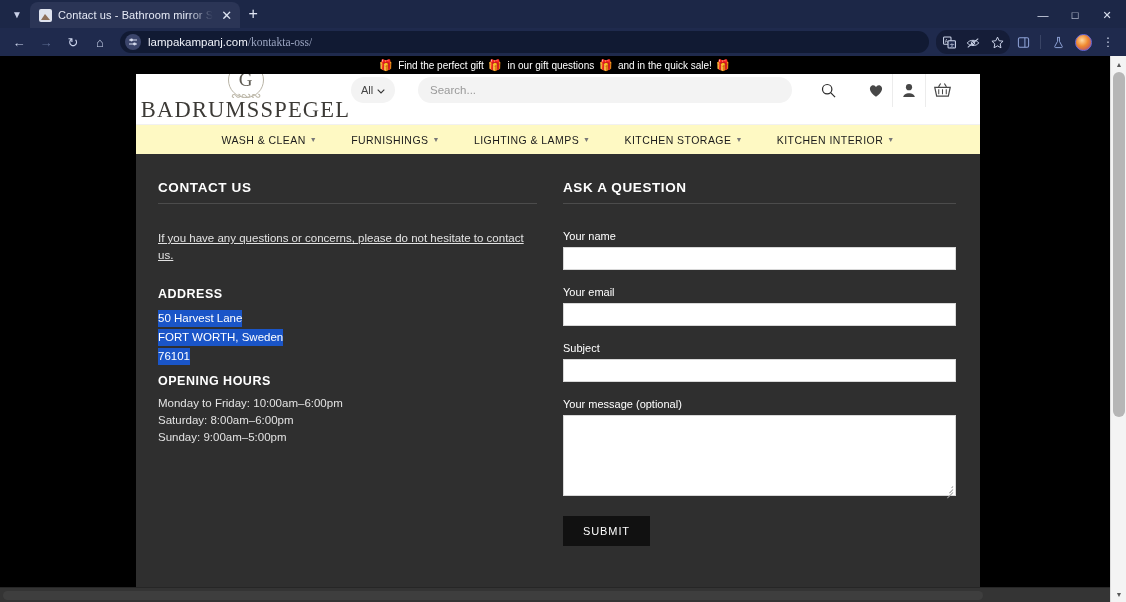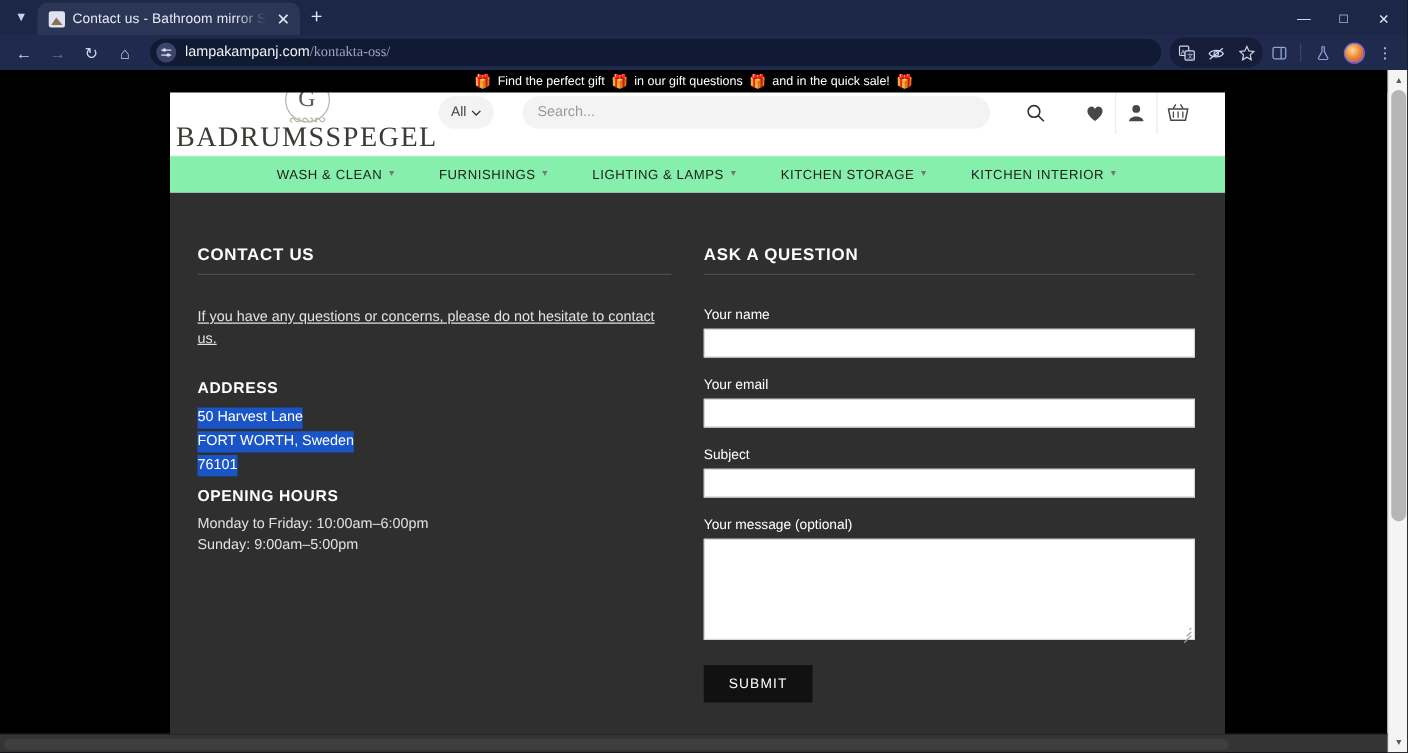--- a/index.html
+++ b/index.html
@@ -110,27 +110,27 @@
     display: flex; align-items: center; padding: 0 12px;
     font-size: 11.5px; color: #9a9a9a;
   }
   .search-btn { width: 26px; height: 26px; display: flex; align-items: center; justify-content: center; color: #2b2b2b; }
 
   .header-icons { display: flex; align-items: center; flex: none; }
   .hdr-icon { width: 33px; height: 34px; display: flex; align-items: center; justify-content: center;
     color: #444; border-left: 1px solid #ececec; }
   .hdr-icon:first-child { border-left: 0; }
 
-  .nav { background: #86efac; height: 30px; display: flex; align-items: center;
+  .nav { background: #fef9c3; height: 30px; display: flex; align-items: center;
     justify-content: center; gap: 34px; border-top: 1px solid #f1f1f1; }
   .nav-item { font-size: 10.5px; letter-spacing: .45px; color: #1c1c1c; display: flex; align-items: center; gap: 4px; }
   .nav-item .chev { font-size: 7px; color: #777; }
 
   
-  .content { display: flex; padding: 42px 22px 40px; gap: 0; }
+  .content { display: flex; padding: 26px 22px 40px; gap: 0; }
   .col-left { width: 405px; padding-right: 26px; }
   .col-right { width: 393px; }
 
   .sec-title { font-size: 13.5px; letter-spacing: .6px; color: #fff; font-weight: bold; padding-bottom: 8px; }
   .rule { height: 1px; background: #4c4c4c; margin-bottom: 26px; }
 
   .intro { font-size: 11.5px; color: #e2e2e2; line-height: 1.5; margin-bottom: 22px; text-decoration: underline; }
   .sub-title { font-size: 12.5px; letter-spacing: .5px; color: #fff; font-weight: bold; margin-bottom: 7px; }
   .addr-line, .hours-line { font-size: 11.5px; color: #e2e2e2; line-height: 1.48; }
   .addr-line { display: inline-block; background: #1a55c8; color: #fff; }
@@ -339,20 +339,21 @@
             <div class="sub-title">ADDRESS</div>
             <div class="addr-block">
               <div><span class="addr-line">50 Harvest Lane</span></div>
               <div><span class="addr-line">FORT WORTH, Sweden</span></div>
               <div><span class="addr-line">76101</span></div>
             </div>
 
             <div class="sub-title">OPENING HOURS</div>
             <div class="hours-block">
               <div class="hours-line">Monday to Friday: 10:00am–6:00pm</div>
+              <div class="hours-line">Saturday: 8:00am–6:00pm</div>
               <div class="hours-line">Sunday: 9:00am–5:00pm</div>
             </div>
           </div>
 
           <div class="col-right">
             <div class="sec-title">ASK A QUESTION</div>
             <div class="rule"></div>
 
             <div class="field-label">Your name</div>
             <div class="input"></div>

